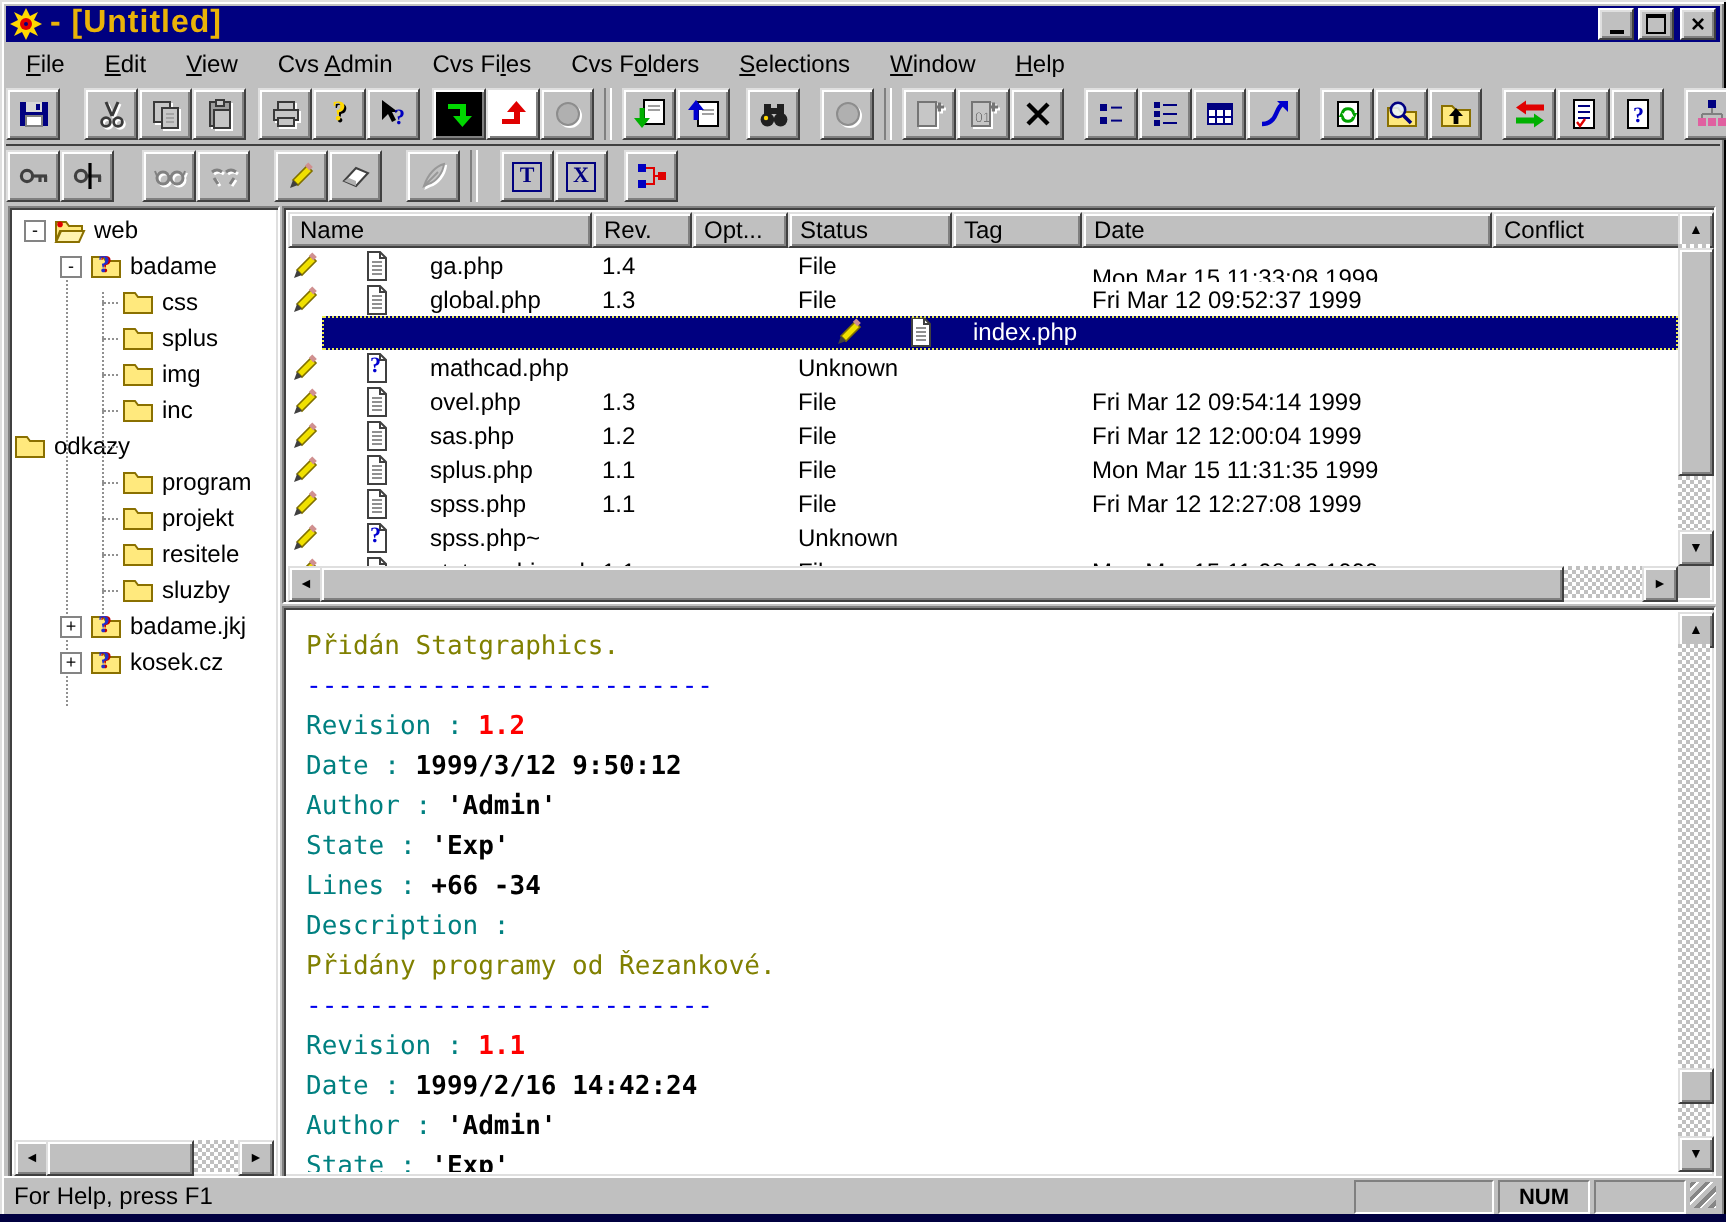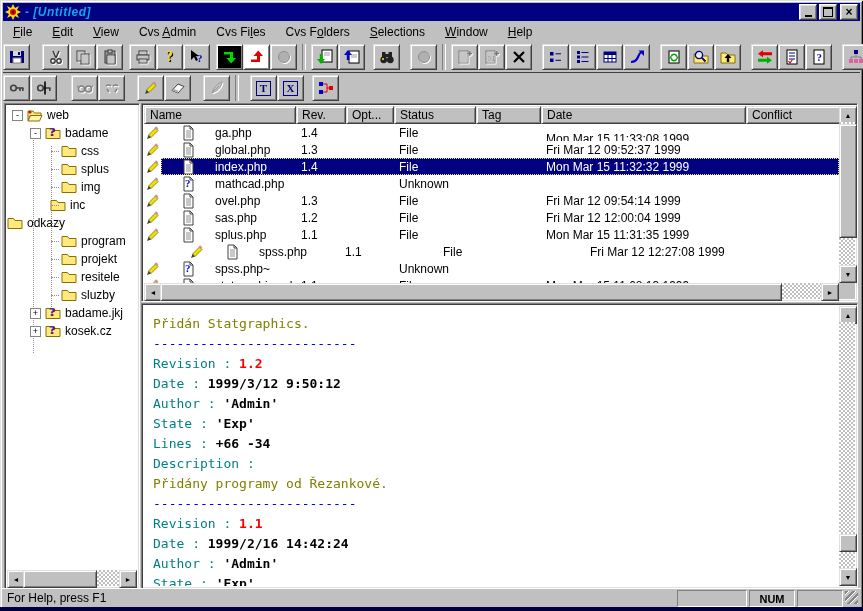--- a/index.html
+++ b/index.html
@@ -5,21 +5,21 @@
   html,body{margin:0;padding:0;}
   body{width:863px;height:611px;font-family:"Liberation Sans",sans-serif;-webkit-font-smoothing:none;}
   .window{position:relative;width:863px;height:611px;background:#c0c0c0;
     box-shadow:inset 1px 1px 0 #dfdfdf, inset -1px -1px 0 #000, inset 2px 2px 0 #fff, inset -2px -2px 0 #808080;
     overflow:hidden;}
   .bottom-edge{position:absolute;left:0;right:0;bottom:0;height:4px;background:#000040;z-index:40;}
 
   
   .titlebar{position:absolute;left:3px;top:3px;right:3px;height:18px;background:#000080;display:flex;align-items:center;padding:0 2px;}
   .app-icon{width:16px;height:16px;margin-right:4px;flex:0 0 auto;}
-  .title-text{color:#0ea5e9;font-weight:bold;font-size:12px;letter-spacing:0.5px;flex:1;white-space:nowrap;font-style:italic;}
+  .title-text{color:#eab308;font-weight:bold;font-size:16px;letter-spacing:0.5px;flex:1;white-space:nowrap;}
   .win-btn{width:16px;height:14px;background:#c0c0c0;border:1px solid;border-color:#fff #404040 #404040 #fff;box-shadow:inset 1px 1px 0 #dfdfdf, inset -1px -1px 0 #808080;
     display:flex;align-items:center;justify-content:center;margin-left:2px;font-size:10px;font-weight:bold;color:#000;line-height:1;}
   .glyph-min{display:block;width:7px;height:2px;background:#000;margin-top:7px;}
   .glyph-max{display:block;width:8px;height:7px;border:1px solid #000;border-top-width:2px;}
   .glyph-close{font-size:12px;margin-top:-1px;}
 
   
   .menubar{position:absolute;left:3px;top:22px;right:3px;height:19px;display:flex;align-items:center;font-size:12px;color:#000;}
   .menu-item{padding:2px 10px;white-space:nowrap;}
   .menu-item u{text-decoration:underline;}
@@ -59,21 +59,21 @@
 
   
   .list-hdr{position:absolute;left:2px;top:2px;right:18px;height:18px;display:flex;overflow:hidden;background:#701a75;}
   .col-hdr{height:18px;background:#c0c0c0;border:1px solid;border-color:#dfdfdf #404040 #404040 #dfdfdf;
      box-shadow:inset 1px 1px 0 #fff, inset -1px -1px 0 #808080;font-size:12px;color:#000;display:flex;align-items:center;padding:0 5px;box-sizing:border-box;flex:0 0 auto;}
   .list-body{position:absolute;left:2px;top:20px;right:18px;bottom:18px;overflow:hidden;background:#fff;}
   .file-row{position:relative;height:17px;display:flex;align-items:center;font-size:12px;color:#000;background:#fff;}
   .file-row .cell{flex:0 0 auto;overflow:hidden;white-space:nowrap;padding:0 5px;box-sizing:border-box;}
   .file-row .cell0{display:flex;align-items:center;padding-left:1px;gap:17px;}
   .file-row .fi{width:16px;height:16px;flex:0 0 auto;margin-right:2px;}
-  .file-row.sel{background:linear-gradient(to right,#fff 0 17px,#000080 17px);color:#fff;}
+  .file-row.sel{background:linear-gradient(to right,#fff 0 17px,#000080 17px);color:#fff;flex-direction:column;}
   .file-row.sel::after{content:"";position:absolute;left:17px;right:0;top:0;bottom:0;border:1px dotted #e8e850;pointer-events:none;}
 
   
   .sb-track{background-color:#c0c0c0;background-image:
       linear-gradient(45deg,#fff 25%,transparent 25%,transparent 75%,#fff 75%),
       linear-gradient(45deg,#fff 25%,transparent 25%,transparent 75%,#fff 75%);
       background-size:4px 4px;background-position:0 0,2px 2px;}
   .sb-btn{position:absolute;width:16px;height:16px;background:#c0c0c0;border:1px solid;border-color:#dfdfdf #404040 #404040 #dfdfdf;
       box-shadow:inset 1px 1px 0 #fff, inset -1px -1px 0 #808080;display:flex;align-items:center;justify-content:center;
       font-size:7px;color:#000;line-height:1;}
@@ -556,21 +556,21 @@
               <path d="M1 3.5 h5.5 l1.5 2 h7 v8 H1 z" fill="#ffe97d" stroke="#8a7000"></path>
             </svg></span>
           <span>splus</span>
         </div>
         <div class="tree-row lvl2" style="padding-left: 54px;">
           <span class="ti"><svg width="16" height="16" viewBox="0 0 16 16">
               <path d="M1 3.5 h5.5 l1.5 2 h7 v8 H1 z" fill="#ffe97d" stroke="#8a7000"></path>
             </svg></span>
           <span>img</span>
         </div>
-        <div class="tree-row lvl2" style="padding-left: 43px;">
+        <div class="tree-row lvl2" style="padding-left: 54px;">
           <span class="ti"><svg width="16" height="16" viewBox="0 0 16 16">
               <path d="M1 3.5 h5.5 l1.5 2 h7 v8 H1 z" fill="#ffe97d" stroke="#8a7000"></path>
             </svg></span>
           <span>inc</span>
         </div>
         <div class="tree-row lvl2" style="">
           <span class="ti"><svg width="16" height="16" viewBox="0 0 16 16">
               <path d="M1 3.5 h5.5 l1.5 2 h7 v8 H1 z" fill="#ffe97d" stroke="#8a7000"></path>
             </svg></span>
           <span>odkazy</span>
@@ -803,21 +803,21 @@
             <span>splus.php</span>
           </span>
           <span class="cell" style="width: 50px;">1.1</span>
           <span class="cell" style="width: 48px;"></span>
           <span class="cell" style="width: 82px;">File</span>
           <span class="cell" style="width: 65px;"></span>
           <span class="cell" style="width: 205px;">Mon Mar 15 11:31:35 1999</span>
           <span class="cell" style="width: 96px;"></span>
         </div>
         <div class="file-row">
-          <span class="cell cell0" style="width: 152px; margin-left: 44px;">
+          <span class="cell cell0" style="width: 152px;">
             <span class="fi"><svg width="16" height="16" viewBox="0 0 16 16">
                 <polygon points="3.5,10 10.5,3 13,5.5 6,12.5" fill="#f0e000" stroke="#807000" stroke-width="0.8"></polygon>
                 <polygon points="2,14 3.5,10 6,12.5" fill="#404040"></polygon>
                 <rect x="10" y="2" width="3.2" height="2.4" transform="rotate(45 11.5 3)" fill="#d09090"></rect>
               </svg></span>
             <span class="fi"><svg width="16" height="16" viewBox="0 0 16 16">
                 <path d="M4 1 h6 l3 3 v11 H4 z" fill="#fff" stroke="#404040"></path>
                 <path d="M10 1 v3 h3" fill="none" stroke="#404040"></path>
                 <g stroke="#909090">
                   <line x1="6" y1="6" x2="11" y2="6"></line>

